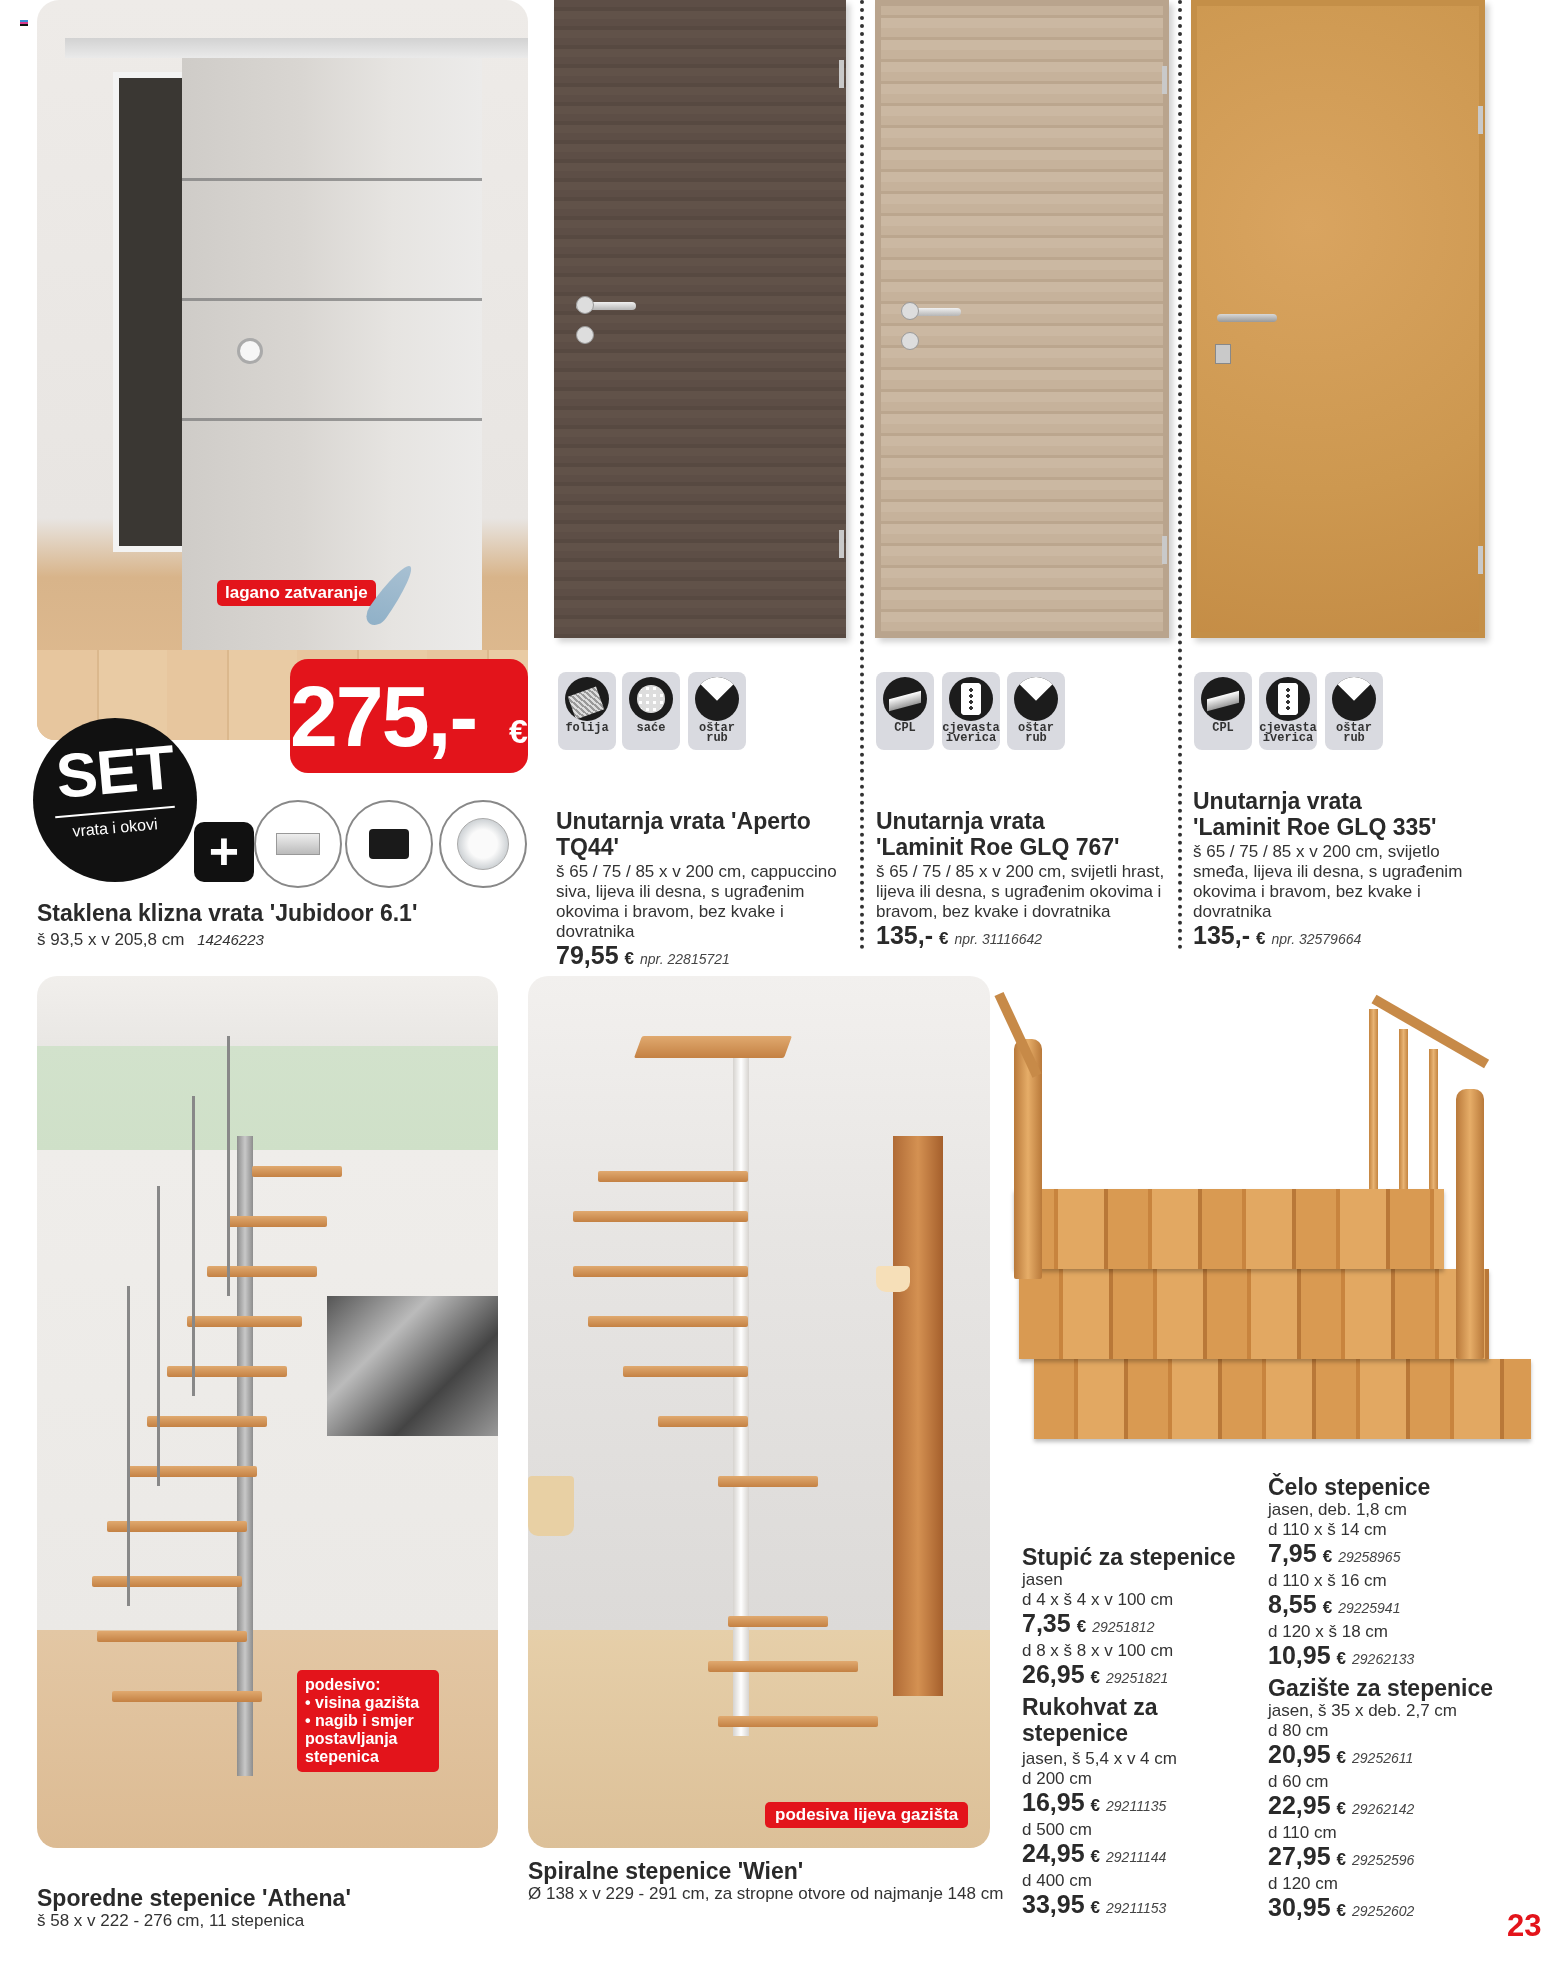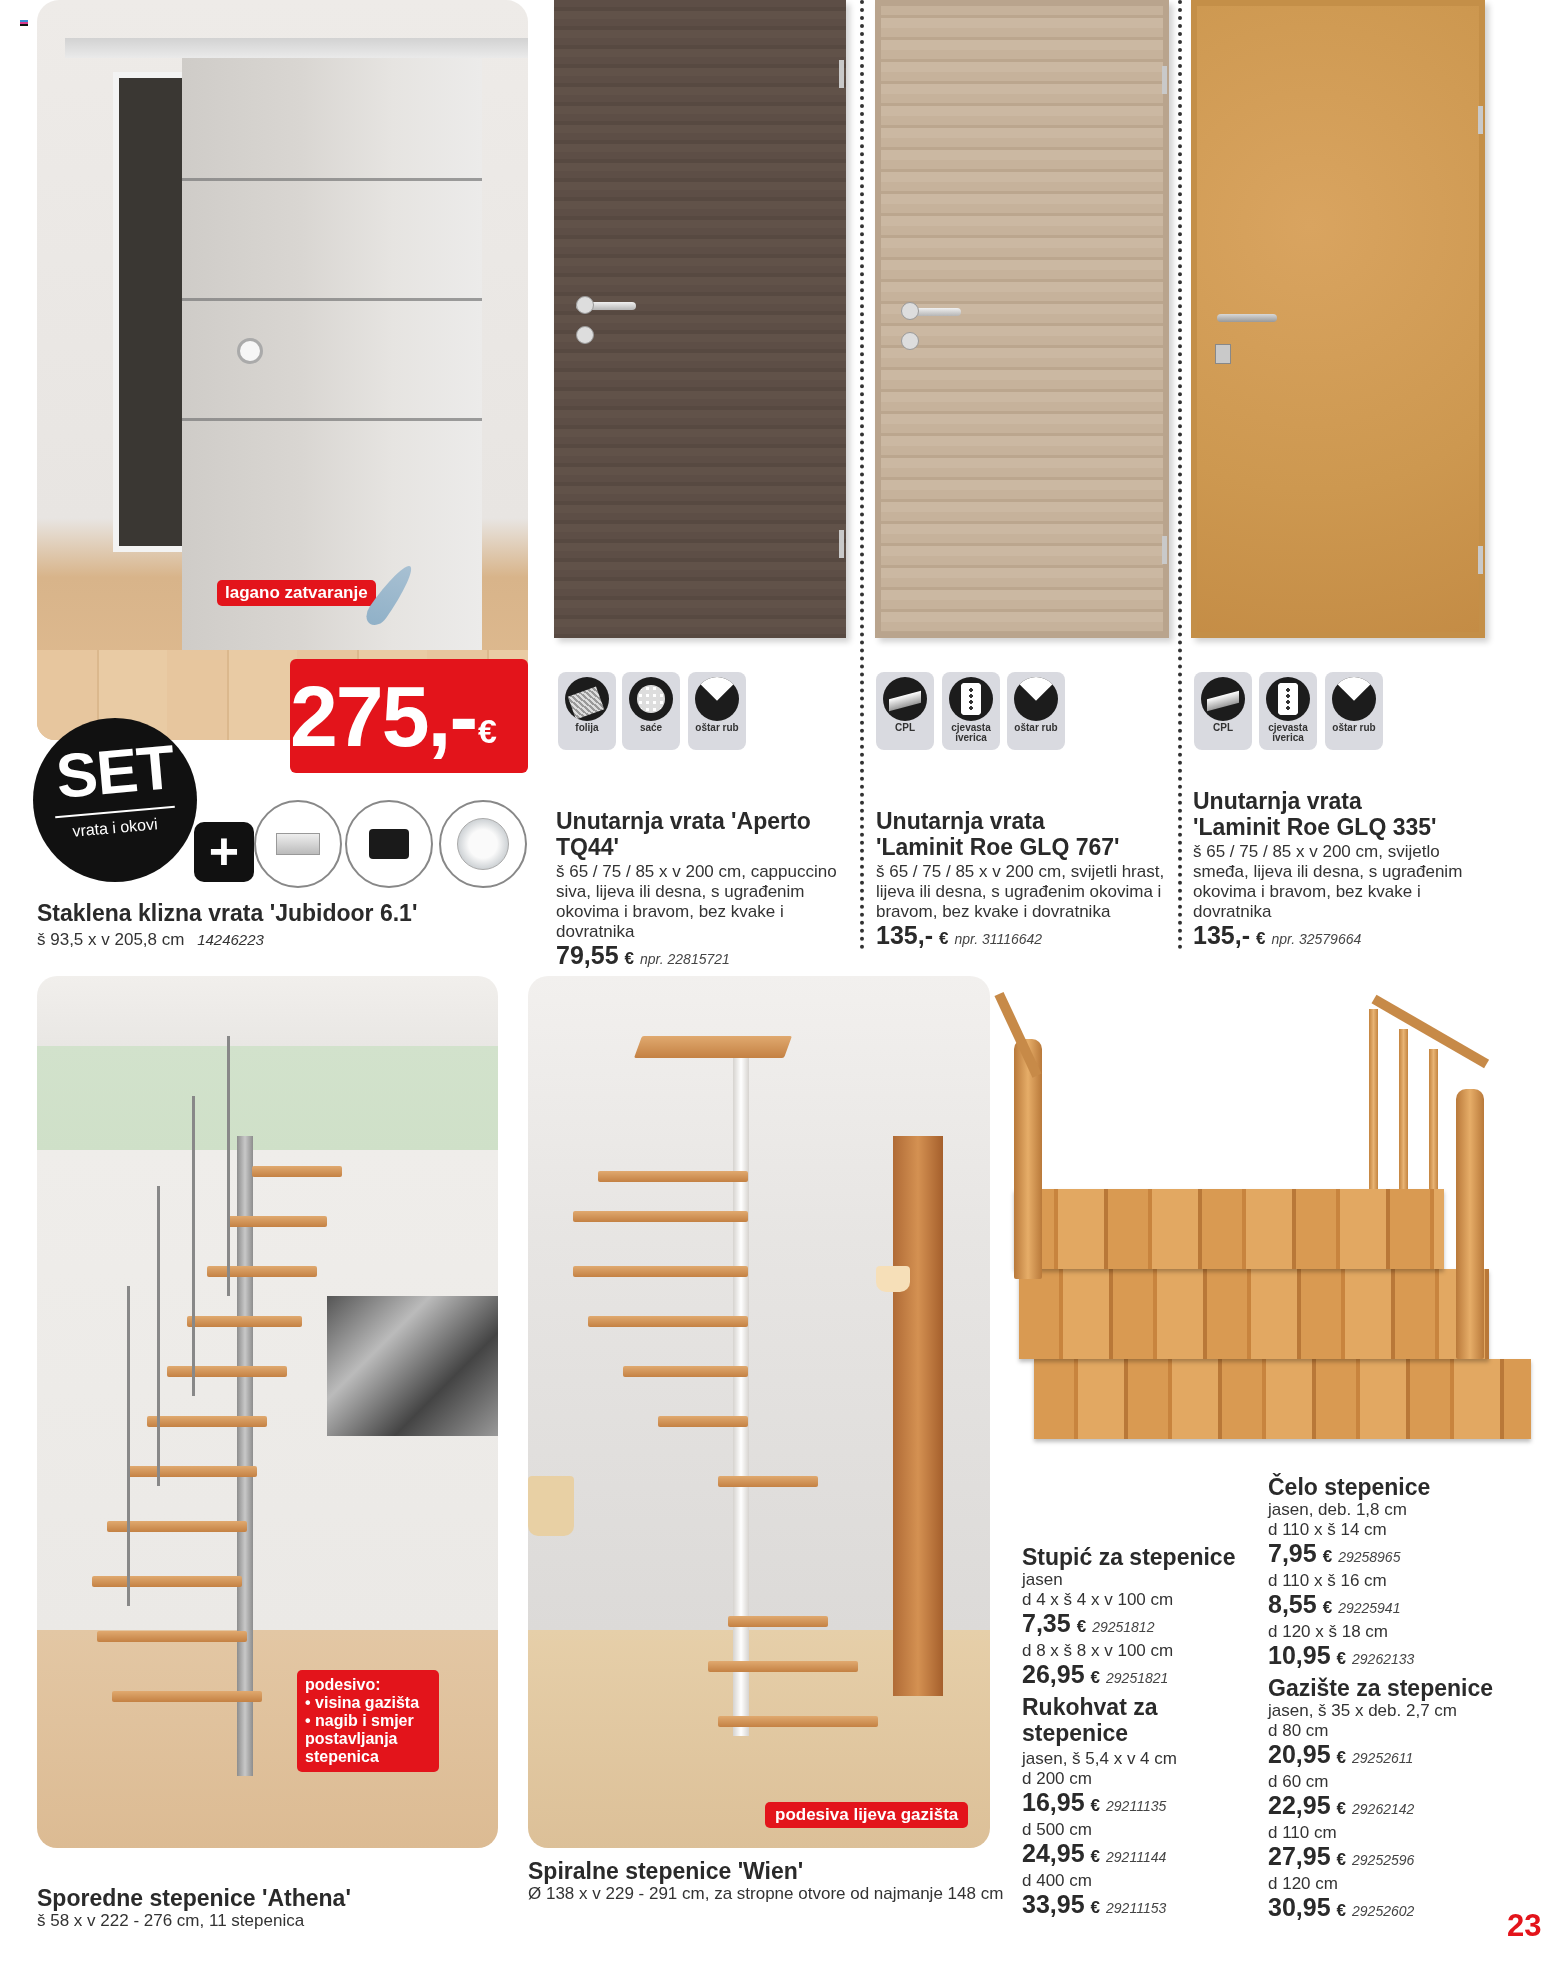--- a/index.html
+++ b/index.html
@@ -18,21 +18,21 @@
   .glass-opening { left: 76px; top: 72px; width: 70px; height: 480px; background: #3a3733; border: 6px solid #f3f3f3; border-right: none; }
   .glass-door { left: 145px; top: 58px; width: 300px; height: 600px; background: linear-gradient(90deg,#cfccc8 0%, #d9d6d2 40%, #e6e4e1 70%, #ecebea 100%); }
   .glass-line { left: 0; width: 300px; height: 3px; background: #777; opacity: .7; }
   .glass-knob { left: 55px; top: 280px; width: 26px; height: 26px; border-radius: 50%; background: #f6f6f6; border: 3px solid #aaa; }
   .floor { left: 0; top: 650px; width: 491px; height: 90px; background: repeating-linear-gradient(90deg,#e7c69e 0 60px,#dbb88d 60px 62px,#e9cba4 62px 130px); }
 
   .callout-red { background: #e3141b; color: #fff; font-weight: bold; border-radius: 5px; }
   .lagano { left: 217px; top: 580px; padding: 3px 8px; font-size: 17px; }
   .feather { left: 380px; top: 560px; width: 20px; height: 70px; background: linear-gradient(160deg,#a9c1d3,#8fb0c7); border-radius: 50% 50% 50% 50% / 80% 80% 20% 20%; transform: rotate(35deg); }
 
-  .price-box { left: 290px; top: 659px; width: 238px; height: 114px; border-radius: 6px; display:flex; align-items:center; justify-content:flex-start; }
+  .price-box { left: 290px; top: 659px; width: 238px; height: 114px; border-radius: 18px; display:flex; align-items:center; justify-content:space-between; }
   .price-box .big { font-size: 86px; font-weight: bold; letter-spacing: -2px; color:#fff; }
   .price-box .cur { font-size: 34px; font-weight: bold; color:#fff; margin-left: 2px; margin-top: 30px; }
 
   .set-circle { left: 33px; top: 718px; width: 164px; height: 164px; border-radius: 50%; background: #111; color: #fff; text-align: center; }
   .set-circle .set { display:block; font-size: 62px; font-weight: bold; margin-top: 18px; letter-spacing: -1px; transform: rotate(-5deg); }
   .set-circle .line { display:block; width: 120px; height: 2px; background: #fff; margin: 4px auto 6px; transform: rotate(-5deg); }
   .set-circle .sub { display:block; font-size: 16px; transform: rotate(-5deg); }
 
   .plus-box { left: 194px; top: 822px; width: 60px; height: 60px; background: #111; border-radius: 10px; color:#fff; font-size: 52px; font-weight: bold; text-align:center; line-height: 58px; }
   .acc { width: 88px; height: 88px; border-radius: 50%; border: 2px solid #888; background: #fff; display:flex; align-items:center; justify-content:center; }
@@ -54,21 +54,21 @@
   .door3 { left: 1191px; width: 294px; background: radial-gradient(circle at 40% 35%,#d9a460,#cd9850 60%,#c48c45); border: 6px solid #c48f48; }
   .handle { width: 60px; height: 8px; background: linear-gradient(#f0f0f0,#b5b5b5); border-radius: 4px; }
   .rose { width: 18px; height: 18px; border-radius: 50%; background: #ddd; border: 1px solid #999; }
   .hinge { width: 5px; height: 28px; background: #c9c9c9; }
 
   .dotted { top: 0; height: 950px; width: 0; border-left: 4px dotted #333; }
   .dot1 { left: 860px; } .dot2 { left: 1178px; }
 
   .badge { width: 58px; height: 78px; background: #d9dae0; border-radius: 8px; text-align:center; }
   .badge .ico { display:block; width: 44px; height: 44px; border-radius: 50%; background:#1c1c1c; margin: 5px auto 2px; position: relative; overflow: hidden; }
-  .badge .lbl { display:block; font-size: 10px; font-weight: bold; line-height: 10px; color:#333; }
+  .badge .lbl { display:block; font-size: 12px; font-weight: bold; line-height: 10px; color:#333;font-family:Liberation Mono, monospace; }
   .ico-foil::after { content:""; position:absolute; left:6px; top:14px; width:30px; height:24px; background: repeating-linear-gradient(60deg,#ddd 0 2px,#999 2px 4px); transform: rotate(-20deg); }
   .ico-honey::after { content:""; position:absolute; left:8px; top:8px; width:28px; height:28px; border-radius:50%; background: radial-gradient(circle,#fff 30%,transparent 32%) 0 0/7px 7px; background-color:#ddd; }
   .ico-edge::after { content:""; position:absolute; left:8px; top:4px; width:28px; height:28px; background:#fff; transform: rotate(45deg); top:-10px; }
   .ico-cpl::after { content:""; position:absolute; left:6px; top:18px; width:32px; height:12px; background: linear-gradient(#fff,#999); transform: skewY(-15deg); }
   .ico-tube::after { content:""; position:absolute; left:12px; top:6px; width:20px; height:32px; background:#fff; border-radius: 4px; box-shadow: inset 0 0 0 6px #fff; }
   .ico-tube::before { content:""; position:absolute; left:19px; top:10px; width:6px; height:24px; z-index:2; background: radial-gradient(circle,#333 45%,transparent 50%) 0 0/6px 6px; }
 
   
   .stair-panel { top: 976px; height: 872px; border-radius: 20px; overflow: hidden; }
   .sp1 { left: 37px; width: 461px; background: linear-gradient(180deg,#f1efec 0%,#e9e7e4 8%,#d2e2cc 8%,#cfe0c8 20%,#efedea 20%,#ebe9e6 75%,#e3c7a4 75%,#dcbb93 100%); }

